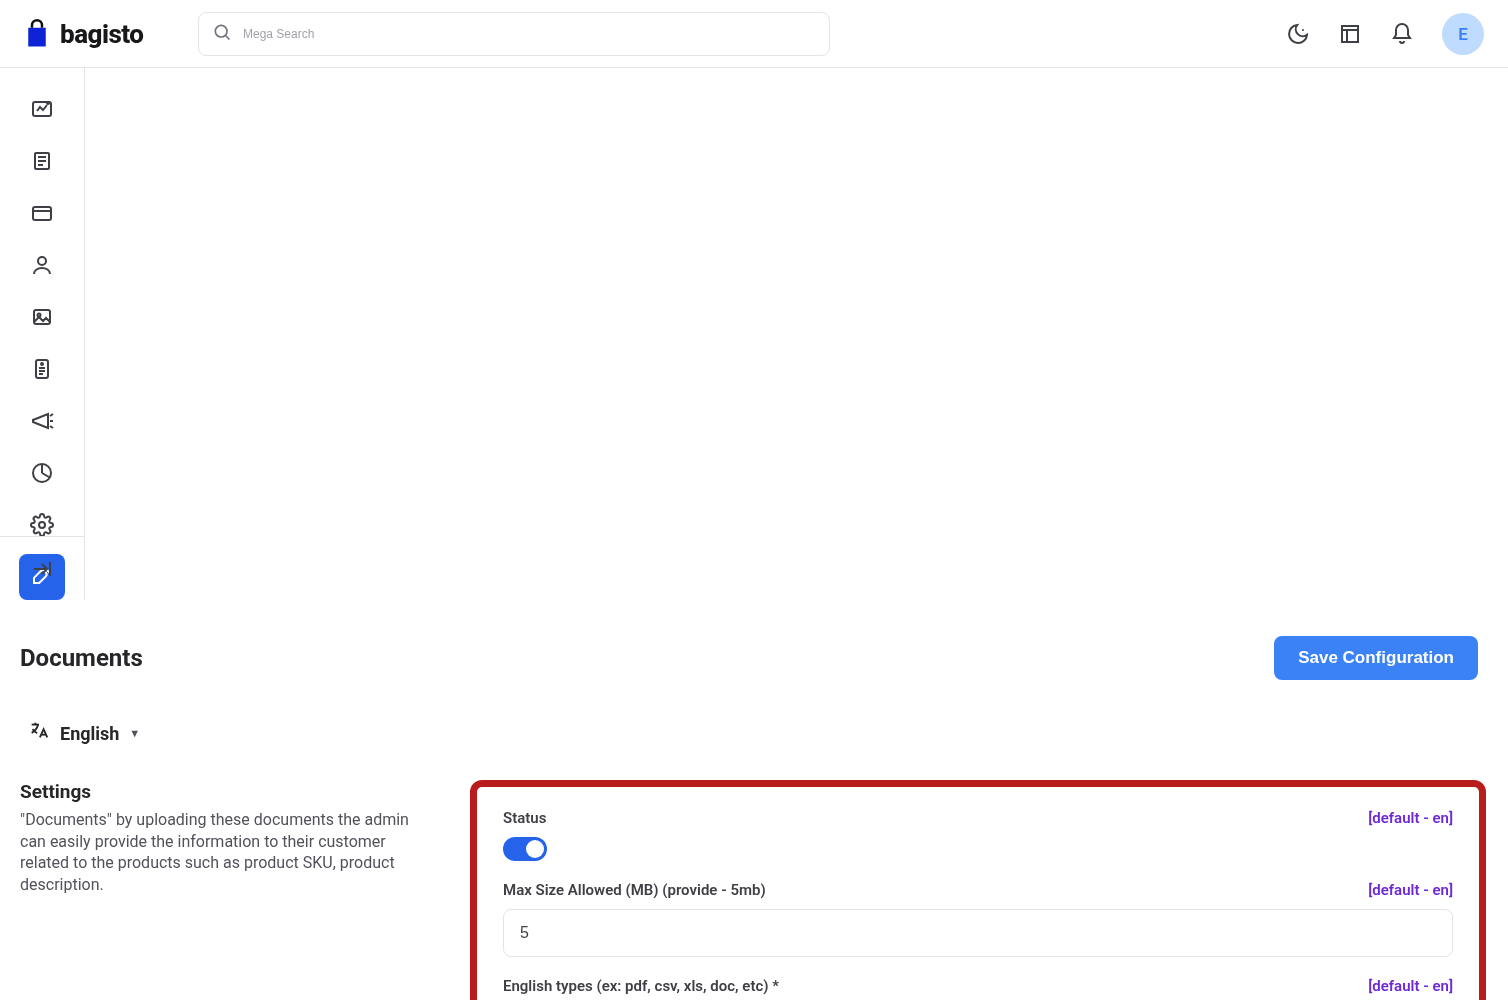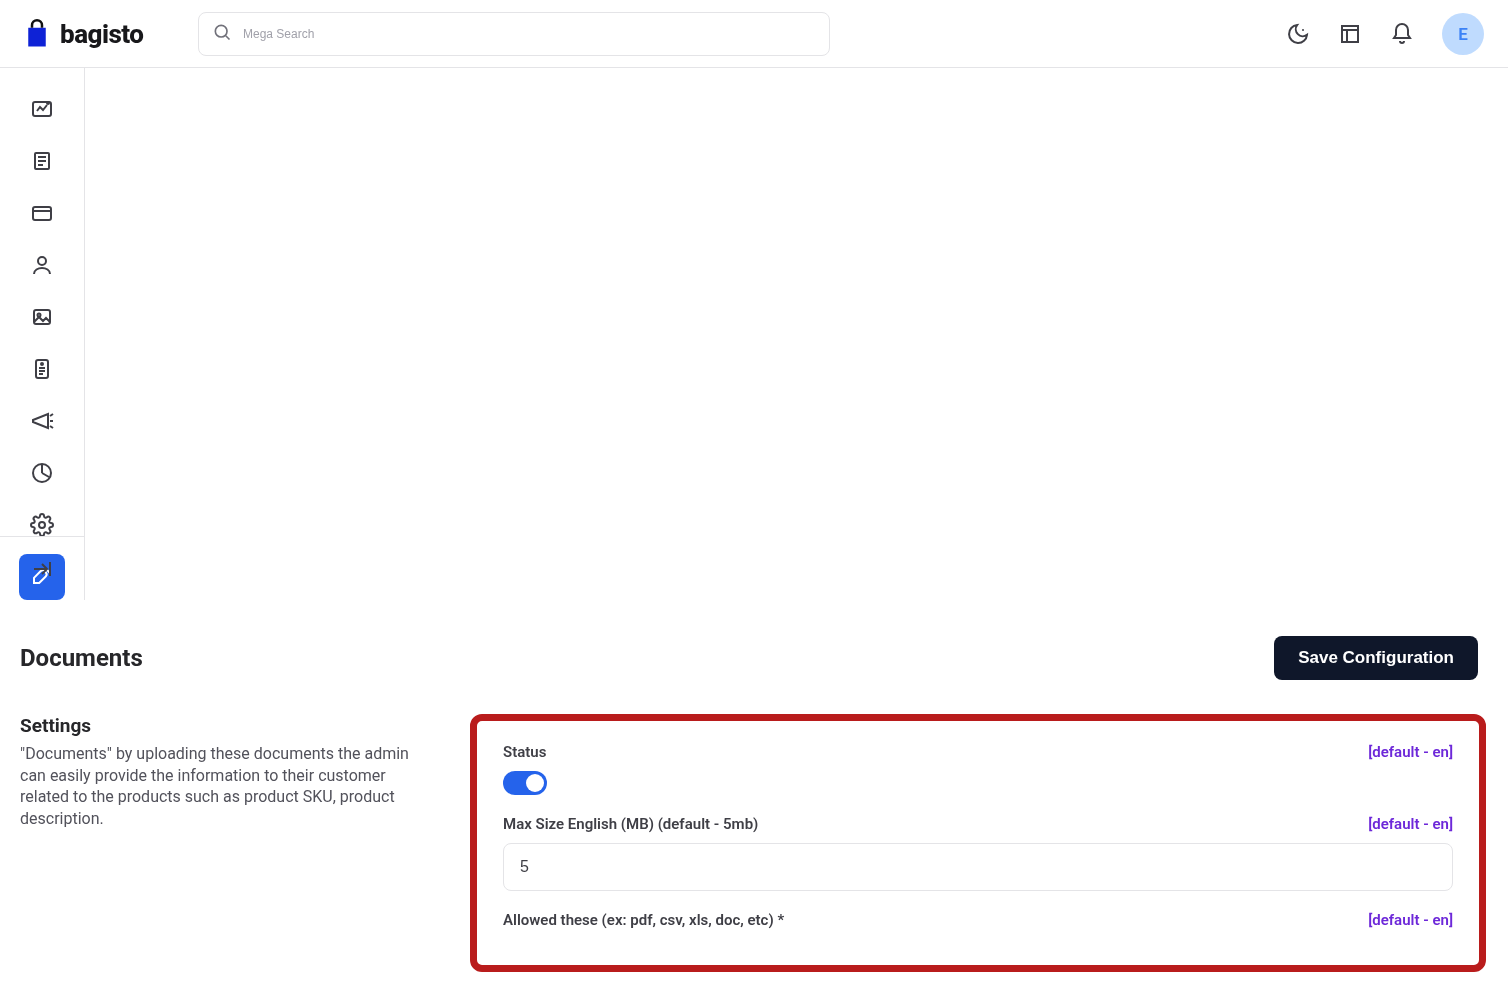--- a/index.html
+++ b/index.html
@@ -132,21 +132,21 @@
       align-items: center;
       justify-content: space-between;
       padding: 36px 30px 0 20px;
     }
     .page-title {
       font-size: 24px;
       font-weight: 700;
       color: #27272a;
     }
     .save-btn {
-      background: #0f172a;
+      background: #3b82f6;
       color: #fff;
       border: none;
       border-radius: 8px;
       font-size: 17px;
       font-weight: 600;
       padding: 12px 24px;
       cursor: pointer;
     }
     .lang-row {
       display: flex;
@@ -364,20 +364,34 @@
         </svg>
     </div>
   </div>
 
   <div class="content">
     <div class="content-header">
       <h1 class="page-title">Documents</h1>
       <button class="save-btn">Save Configuration</button>
     </div>
 
+    <div class="lang-row">
+      <span>
+        <svg width="22" height="22" viewBox="0 0 24 24" fill="none" stroke="currentColor" stroke-width="2">
+            <path d="M4 5h8"></path>
+            <path d="M8 3v2"></path>
+            <path d="M11 5c-1 4-3 7-7 9"></path>
+            <path d="M5 10c1.5 2 3 3.5 5 4.5"></path>
+            <path d="M13 19l4-9 4 9"></path>
+            <path d="M14.5 16h5"></path>
+          </svg>
+      </span>
+      <span>English</span>
+      <span class="caret">▼</span>
+    </div>
 
     <div class="body-grid">
       <div class="left-col">
         <h2>Settings</h2>
         <p>"Documents" by uploading these documents the admin can easily provide the information to their customer related to the products such as product SKU, product description.</p>
       </div>
 
       <div class="right-col">
         <div class="card">
 
@@ -386,29 +400,29 @@
               <span class="field-label">Status</span>
               <span class="field-hint">[default - en]</span>
             </div>
             <div class="toggle">
               <div class="knob"></div>
             </div>
           </div>
 
           <div class="field">
             <div class="label-row">
-              <span class="field-label">Max Size English (MB) (default - 5mb)</span>
+              <span class="field-label">Max Size Allowed (MB) (provide - 5mb)</span>
               <span class="field-hint">[default - en]</span>
             </div>
             <input class="text-input" type="text" value="5" style="">
           </div>
 
           <div class="field">
             <div class="label-row">
-              <span class="field-label">Allowed these (ex: pdf, csv, xls, doc, etc) *</span>
+              <span class="field-label">English types (ex: pdf, csv, xls, doc, etc) *</span>
               <span class="field-hint">[default - en]</span>
             </div>
           </div>
 
         </div>
       </div>
     </div>
 
     <div class="content-tail"></div>
   </div>

